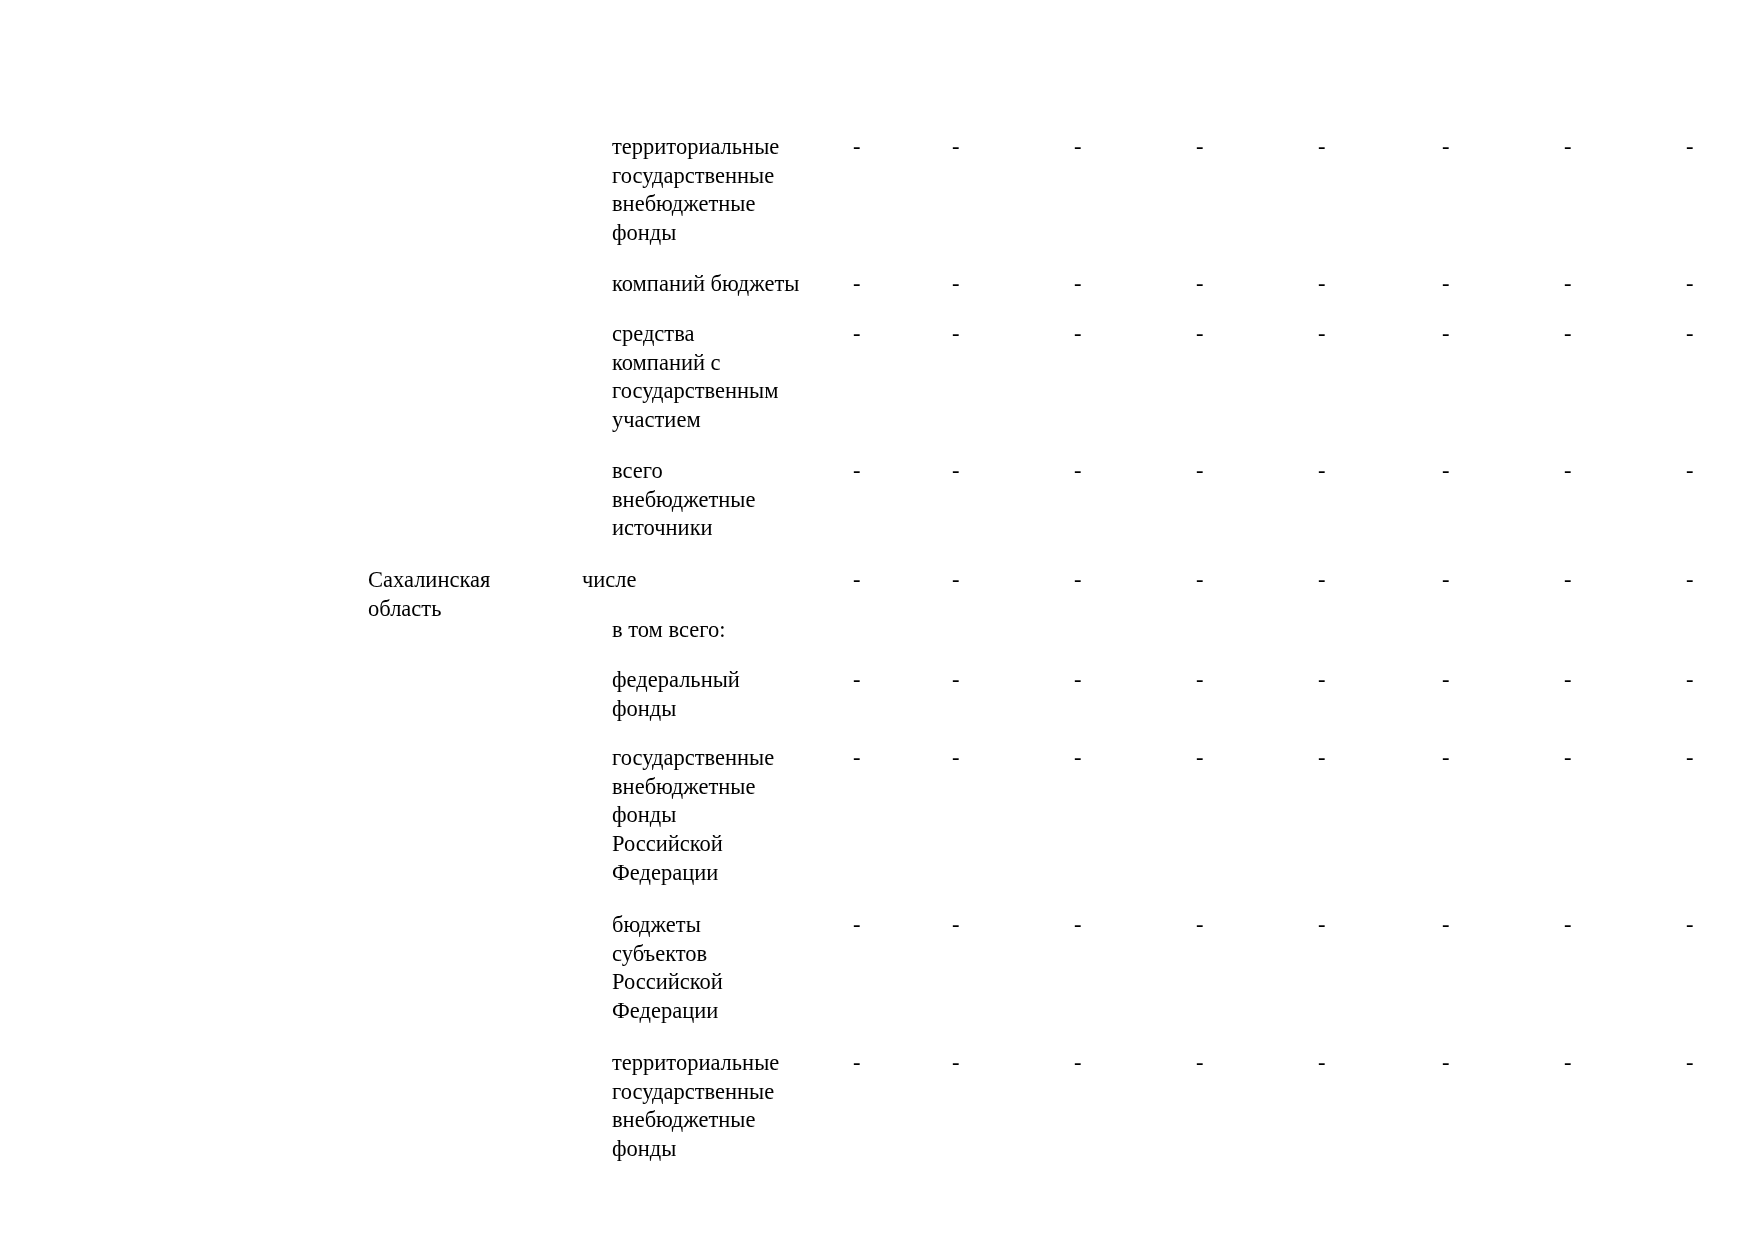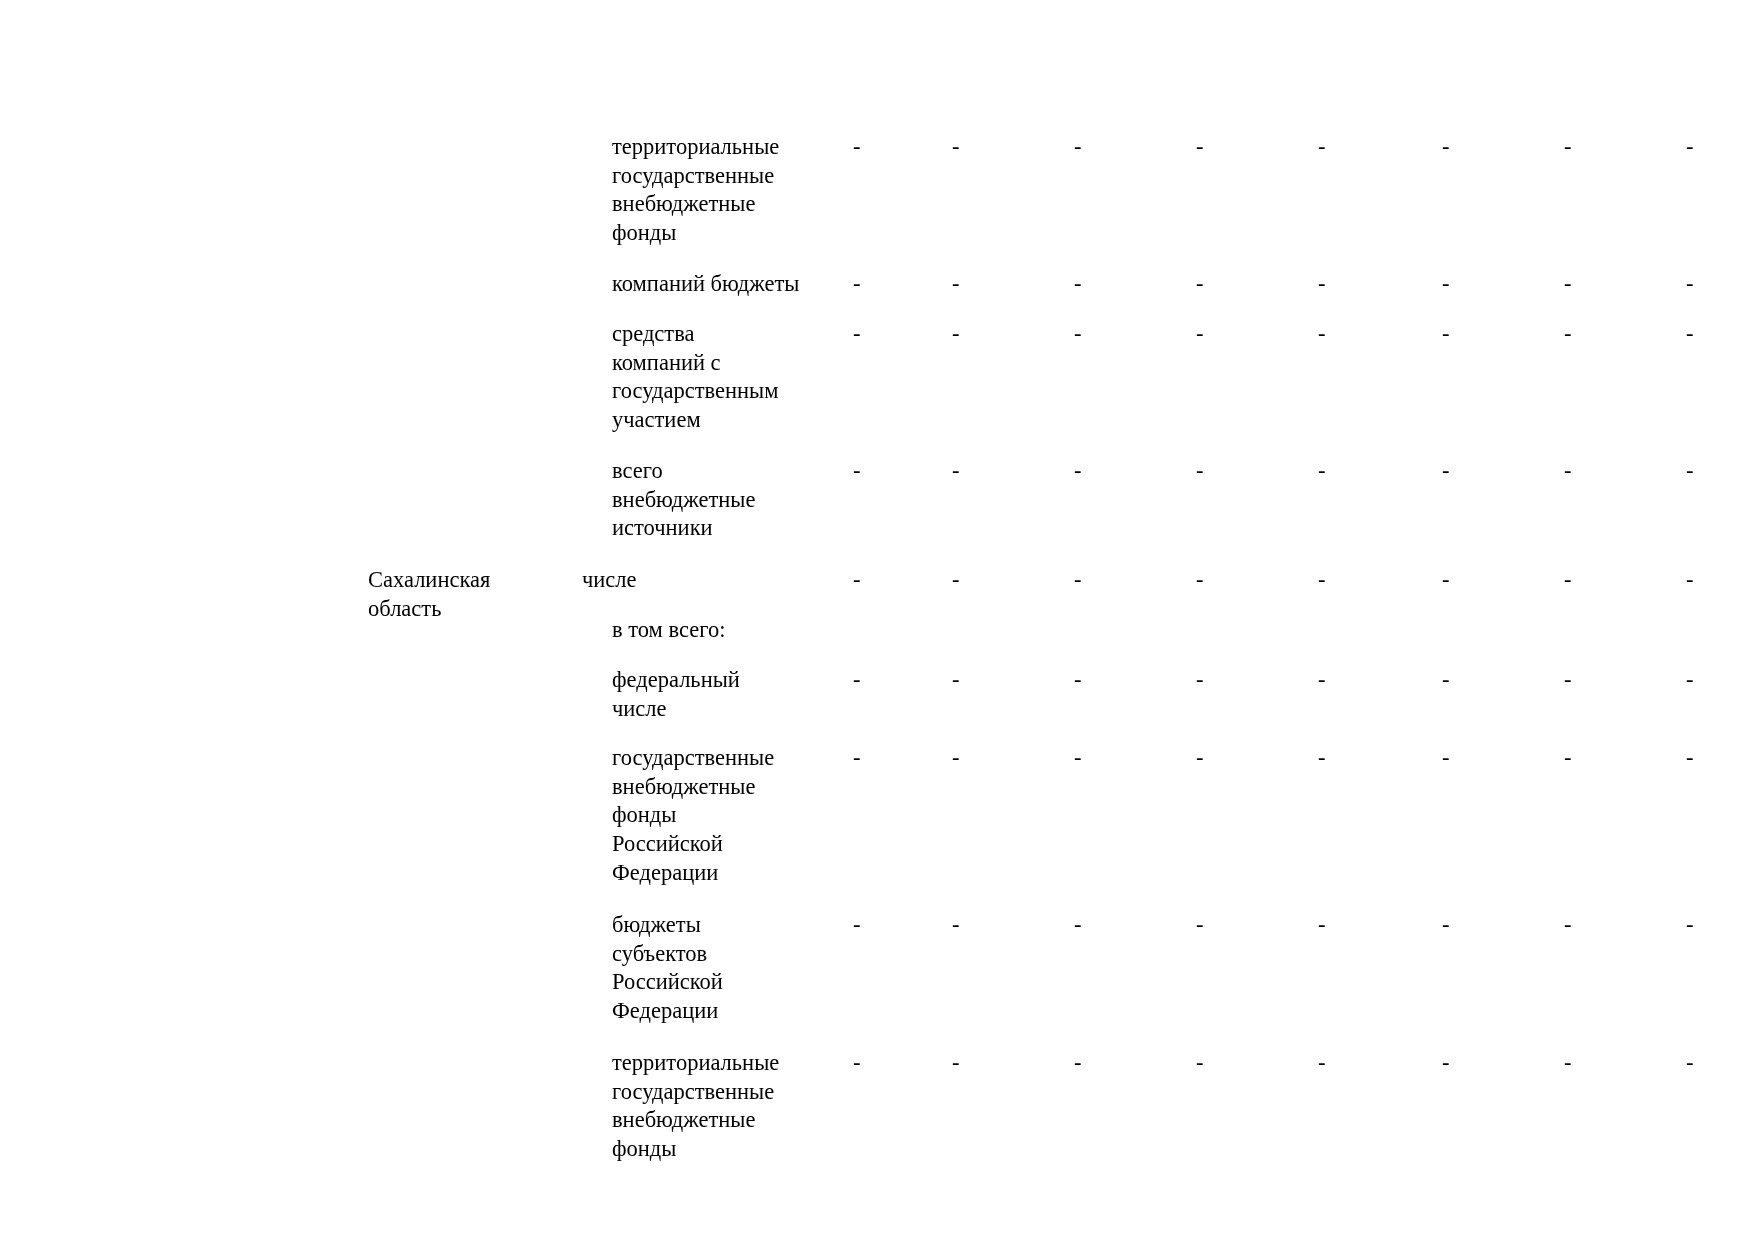--- a/index.html
+++ b/index.html
@@ -83,21 +83,21 @@
         <div class="cell" style="left: 1318px;">-</div>
         <div class="cell" style="left: 1442px;">-</div>
         <div class="cell" style="left: 1564px;">-</div>
         <div class="cell" style="left: 1686px;">-</div>
       </div>
       <div class="row" style="top: 616px;">
         <div class="label">в том всего:</div>
       </div>
       <div class="row" style="top: 666px;">
         <div class="label">федеральный
-числе</div>
+фонды</div>
         <div class="cell" style="left: 853px;">-</div>
         <div class="cell" style="left: 952px;">-</div>
         <div class="cell" style="left: 1074px;">-</div>
         <div class="cell" style="left: 1196px;">-</div>
         <div class="cell" style="left: 1318px;">-</div>
         <div class="cell" style="left: 1442px;">-</div>
         <div class="cell" style="left: 1564px;">-</div>
         <div class="cell" style="left: 1686px;">-</div>
       </div>
       <div class="row" style="top: 744px;">

